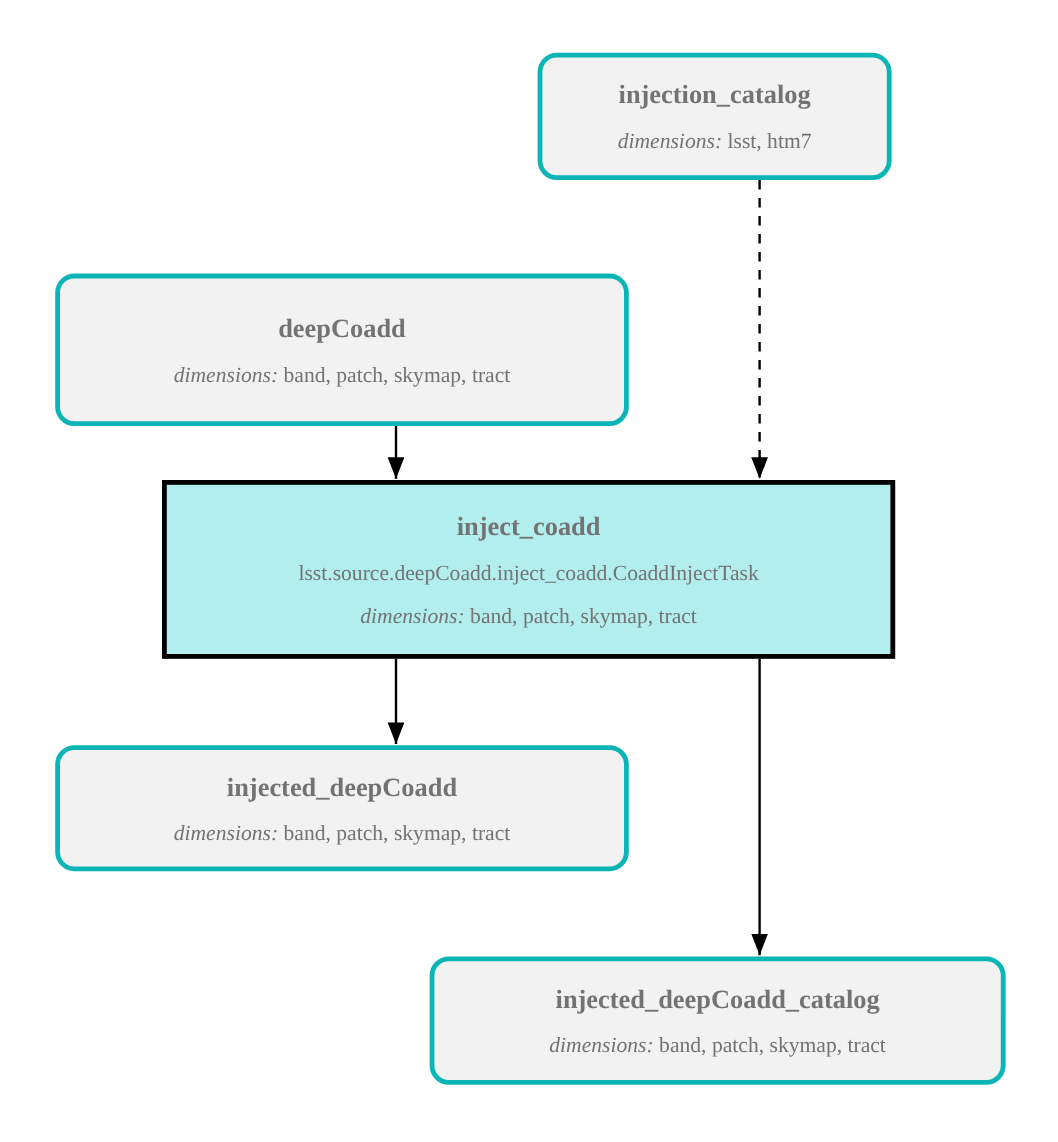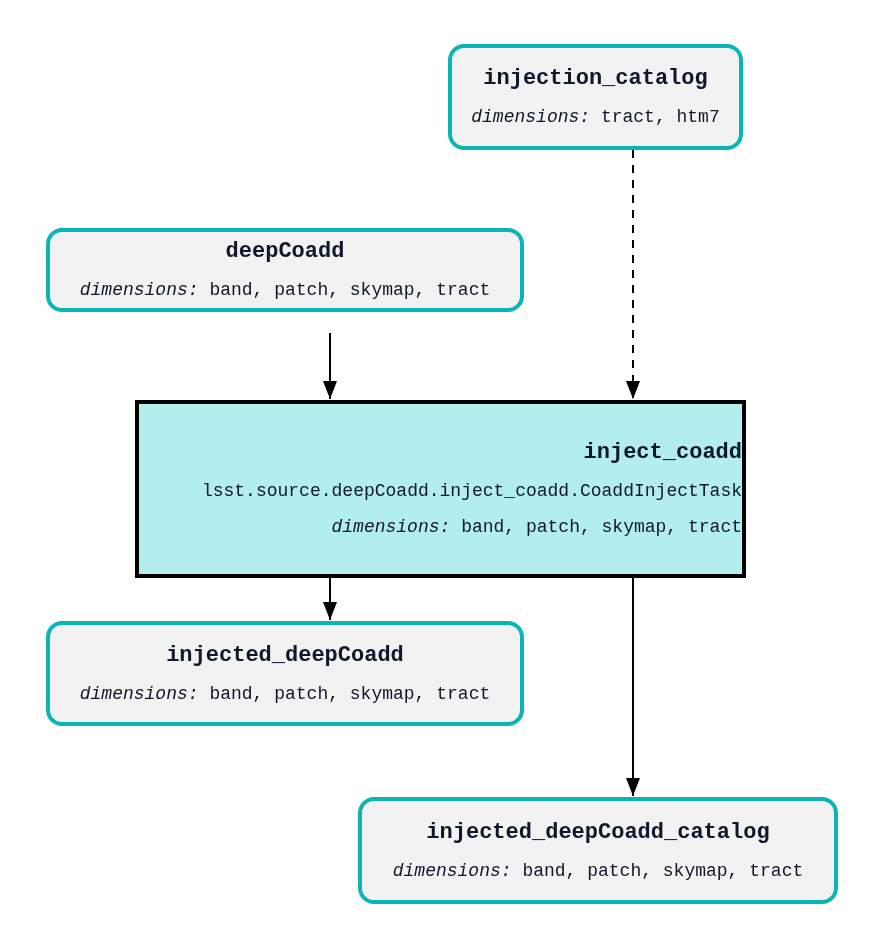--- a/index.html
+++ b/index.html
@@ -5,22 +5,22 @@
   html, body {
     margin: 0;
     padding: 0;
     background: #ffffff;
   }
   .canvas {
     position: relative;
     width: 882px;
     height: 952px;
     background: #ffffff;
-    font-family: Liberation Mono, monospace;
-    color: #0f172a;
+    font-family: Liberation Serif, serif;
+    color: #737373;
     overflow: hidden;
   }
   .edges-layer {
     position: absolute;
     left: 0;
     top: 0;
     width: 882px;
     height: 952px;
     pointer-events: none;
   }
@@ -53,22 +53,22 @@
   .node-line {
     font-size: 18px;
     line-height: 21px;
     white-space: nowrap;
   }
   .dim-label {
     font-style: italic;
   }
   
   #node-injection-catalog        { left: 448px; top: 44px;  width: 295px; height: 106px; }
-  #node-deepCoadd                { left: 46px;  top: 228px; width: 478px; height: 84px; }
-  #node-inject-coadd             { left: 135px; top: 400px; width: 611px; height: 178px; align-items: flex-end; }
+  #node-deepCoadd                { left: 46px;  top: 228px; width: 478px; height: 127px; }
+  #node-inject-coadd             { left: 135px; top: 400px; width: 611px; height: 149px; }
   #node-injected-deepCoadd       { left: 46px;  top: 621px; width: 478px; height: 105px; }
   #node-injected-deepCoadd-catalog { left: 358px; top: 797px; width: 480px; height: 107px; }
 </style>
 </head>
 <body>
 
 <div class="canvas">
 
   <svg class="edges-layer" width="882" height="952" viewBox="0 0 882 952" xmlns="http://www.w3.org/2000/svg">
     <defs>
@@ -79,21 +79,21 @@
     <line x1="633" y1="150" x2="633" y2="399" stroke="#000000" stroke-width="2" stroke-dasharray="8 7" marker-end="url(#arrowhead)"></line>
     <line x1="330" y1="333" x2="330" y2="399" stroke="#000000" stroke-width="2" marker-end="url(#arrowhead)"></line>
     <line x1="330" y1="549" x2="330" y2="620" stroke="#000000" stroke-width="2" marker-end="url(#arrowhead)"></line>
     <line x1="633" y1="549" x2="633" y2="796" stroke="#000000" stroke-width="2" marker-end="url(#arrowhead)"></line>
   </svg>
 
   <div class="node dataset-node" id="node-injection-catalog">
     <div class="node-title">injection_catalog</div>
     <div class="node-line">
       <span class="dim-label">dimensions:</span>
-      <span>tract, htm7</span>
+      <span>lsst, htm7</span>
     </div>
   </div>
 
   <div class="node dataset-node" id="node-deepCoadd">
     <div class="node-title">deepCoadd</div>
     <div class="node-line">
       <span class="dim-label">dimensions:</span>
       <span>band, patch, skymap, tract</span>
     </div>
   </div>

